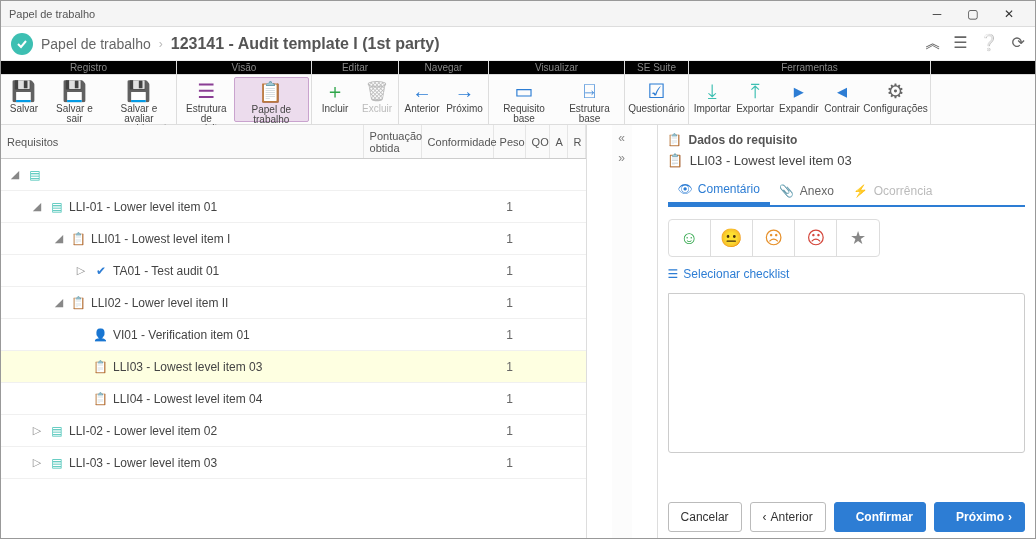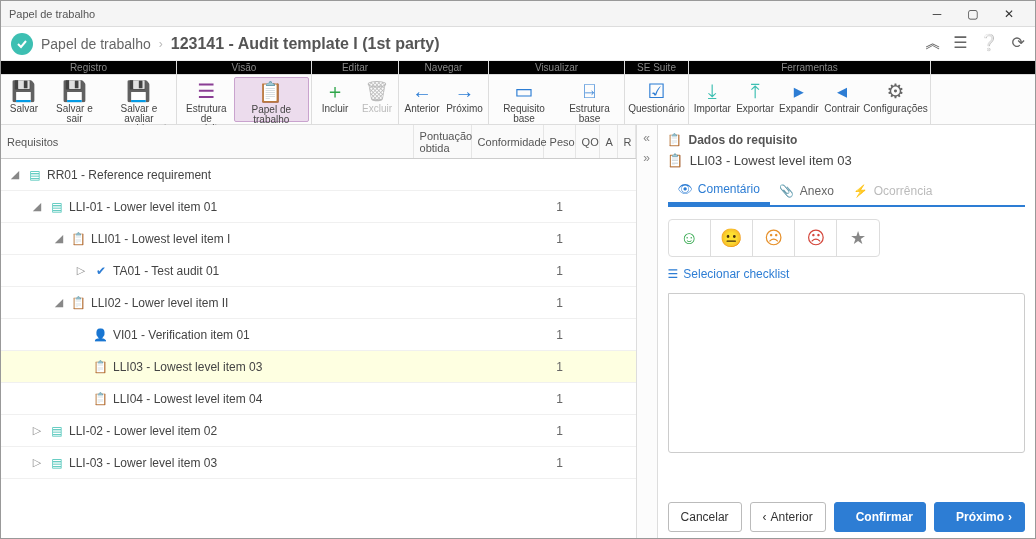--- a/index.html
+++ b/index.html
@@ -15,21 +15,21 @@
     .breadcrumb .right-icons { margin-left: auto; display: flex; gap: 12px; color: #666; }
     .right-icons span { cursor: pointer; font-size: 16px; }
     .ribbon-groups { height: 14px; display: flex; background: #000000; border-bottom: 1px solid #ddd; }
     .ribbon-group-hdr { text-align: center; font-size: 10px; color: #888; border-right: 1px solid #ddd; padding: 0 2px; display: flex; align-items: center; justify-content: center; }
     .ribbon { height: 50px; display: flex; background: #fcfcfc; border-bottom: 1px solid #ddd; }
     .ribbon-group { display: flex; border-right: 1px solid #ddd; padding: 2px; }
     .ribbon-btn { display: flex; flex-direction: column; align-items: center; justify-content: flex-start; padding: 3px 6px; cursor: pointer; min-width: 42px; font-size: 10px; color: #444; text-align: center; }
     .ribbon-btn.active { background: #ecdced; border: 1px solid #c9a3ce; border-radius: 2px; }
     .ribbon-btn .ico { font-size: 20px; margin-bottom: 2px; height: 22px; display: flex; align-items: center; }
     .ribbon-btn.disabled { color: #bbb; }
-    .content { display: flex; height: 415px; }
+    .content { display: flex; height: 415px; gap: 25px; }
     .grid { flex: 1; display: flex; flex-direction: column; border-right: 1px solid #ddd; }
     .grid-header { display: flex; height: 34px; border-bottom: 1px solid #ccc; background: #fafafa; }
     .grid-header .cell { padding: 4px 6px; font-size: 11px; color: #555; border-right: 1px solid #e5e5e5; display: flex; align-items: center; }
     .grid-body { flex: 1; overflow: auto; }
     .grid-row { display: flex; height: 32px; border-bottom: 1px solid #f0f0f0; align-items: center; }
     .grid-row.selected { background: #feffe1; }
     .tree-cell { flex: 1; display: flex; align-items: center; gap: 5px; font-size: 12px; color: #444; padding-left: 6px; }
     .arrow { width: 16px; height: 16px; display: inline-flex; align-items: center; justify-content: center; color: #888; cursor: pointer; font-size: 11px; }
     .node-ico { width: 14px; height: 14px; display: inline-flex; align-items: center; justify-content: center; font-size: 12px; }
     .clipboard-ico { color: #8a3e94; }
@@ -192,21 +192,20 @@
       <div class="cell" style="width:32px">Peso</div>
       <div class="cell" style="width:24px">QO</div>
       <div class="cell" style="width:18px">A</div>
       <div class="cell" style="width:18px">R</div>
     </div>
     <div class="grid-body" id="grid-body">
         <div class="grid-row">
           <div class="tree-cell" style="padding-left: 6px;">
             <span class="arrow">◢</span>
             <span class="node-ico folder-ico">▤</span>
-            <span>RR01 - Reference requirement</span>
           </div>
           <div class="col-num" style="width: 58px;"></div>
           <div class="col-num" style="width: 72px;"></div>
           <div class="col-num" style="width: 32px;"></div>
           <div class="col-num" style="width: 24px;"></div>
           <div class="col-num" style="width: 18px;"></div>
           <div class="col-num" style="width: 18px;"></div>
         </div>
         <div class="grid-row">
           <div class="tree-cell" style="padding-left: 28px;">

